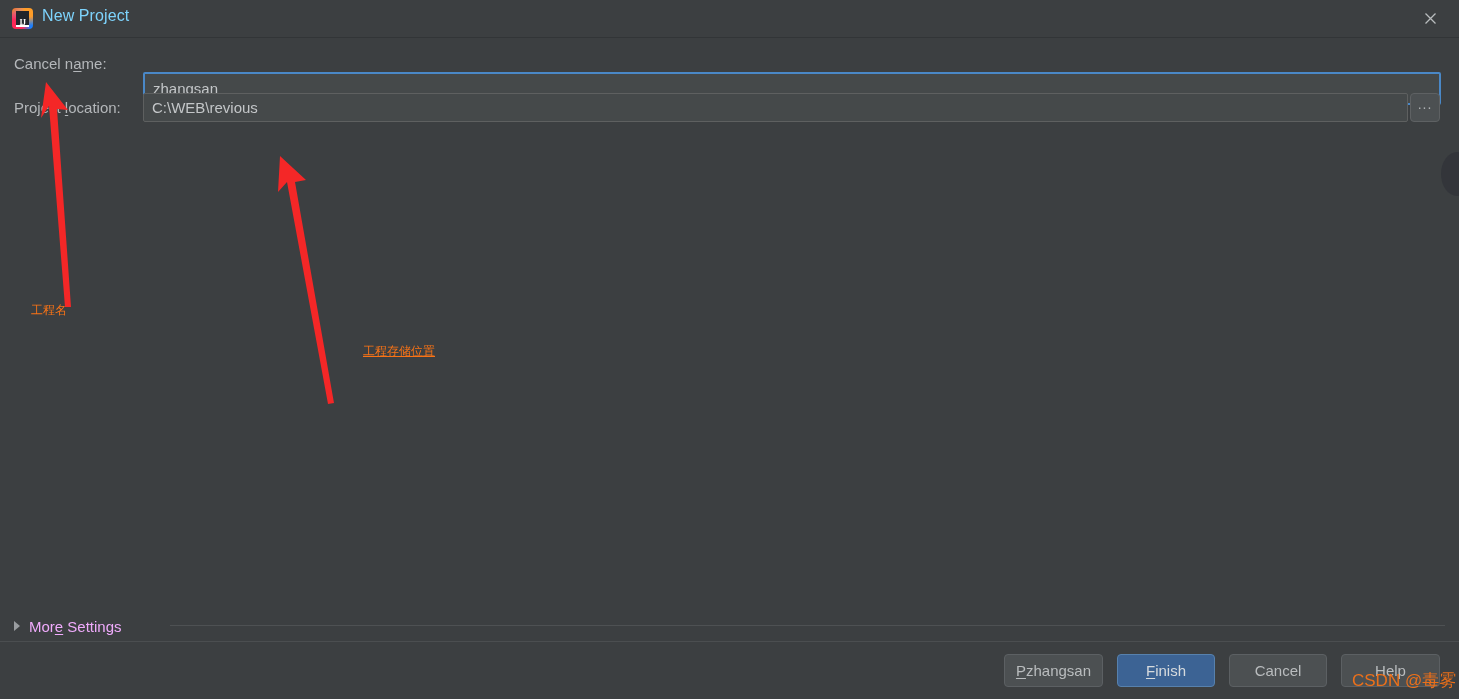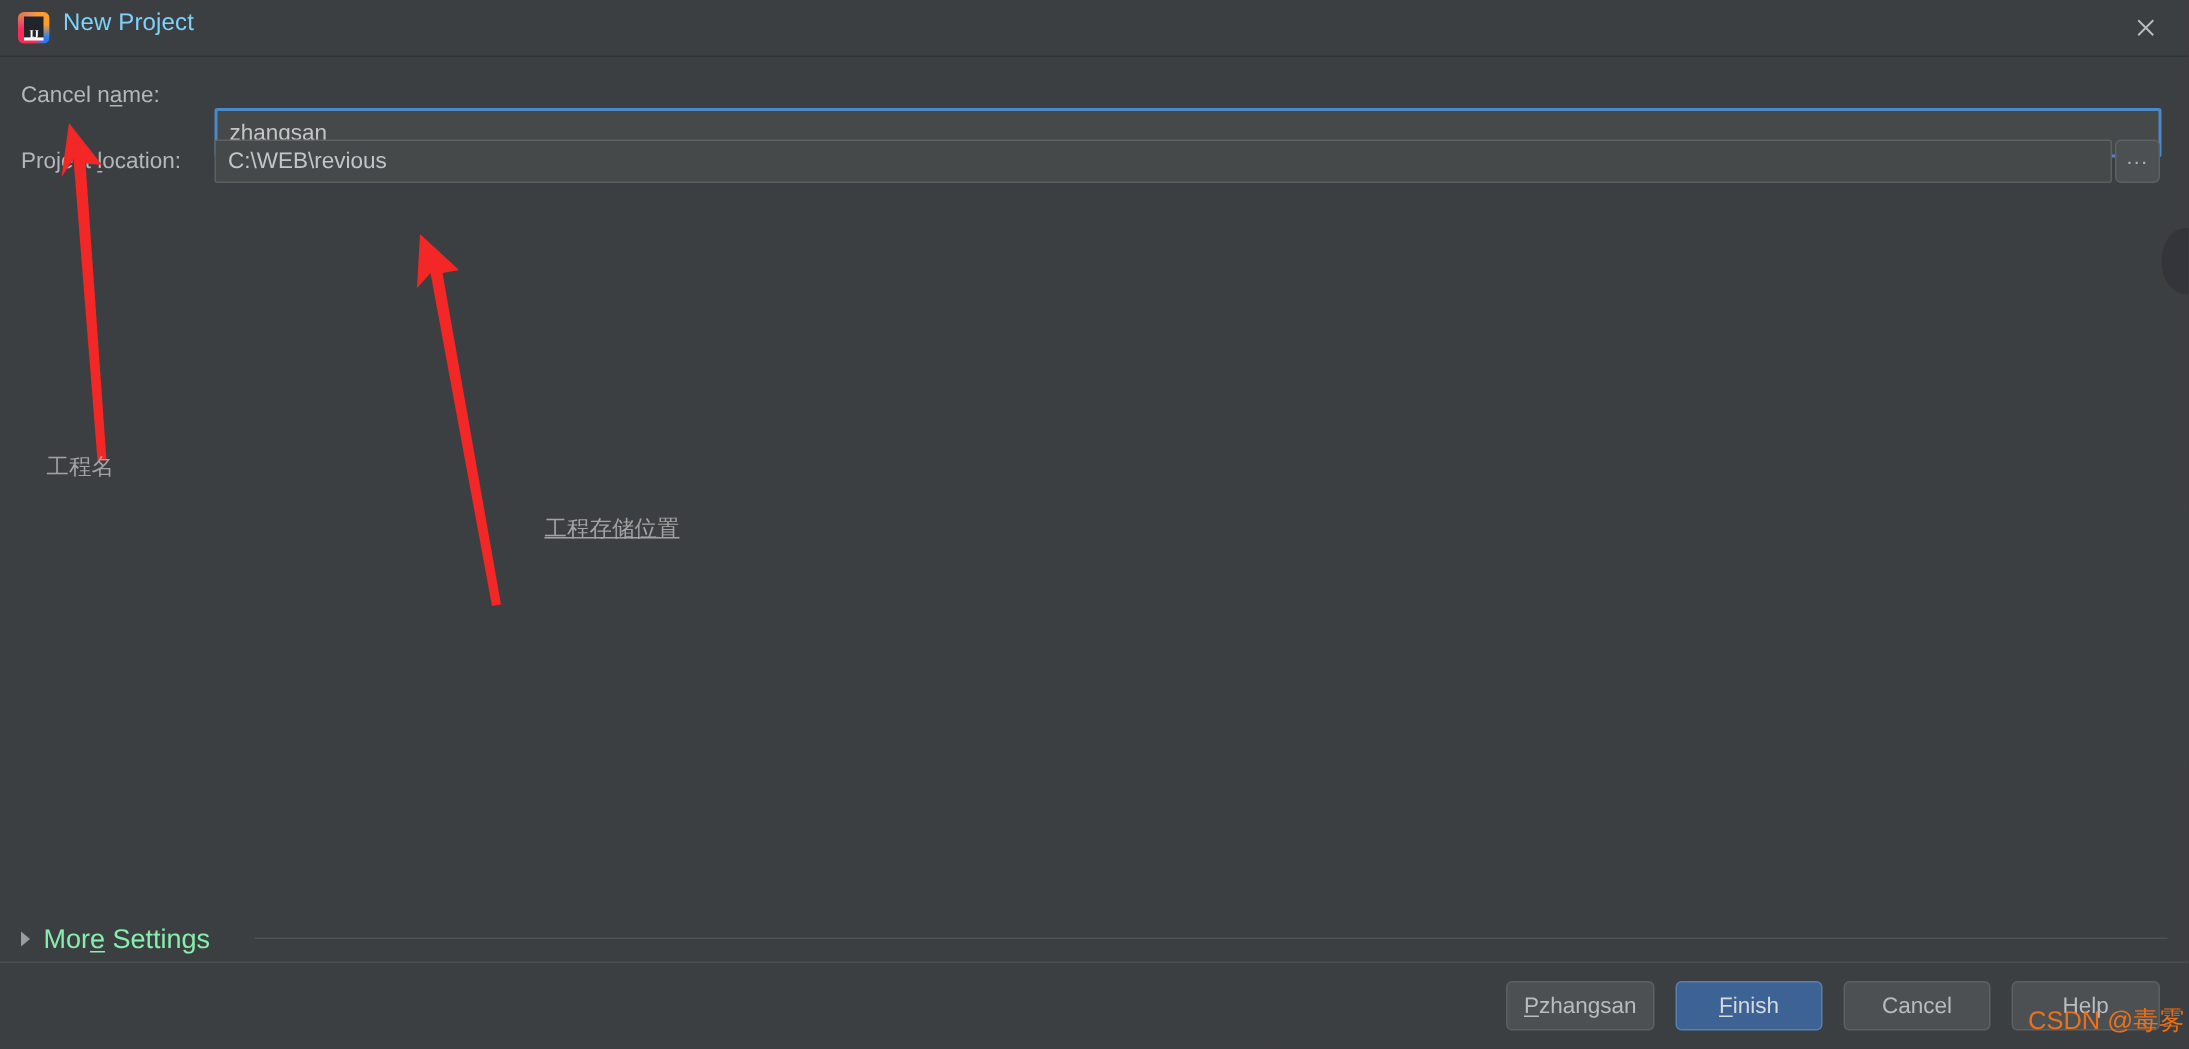--- a/index.html
+++ b/index.html
@@ -152,22 +152,22 @@
     font-size: 14px;
     color: #aeb1b3;
     letter-spacing: 1px;
     line-height: 0.4;
     padding-bottom: 6px;
   }
 
   
   .annotation {
     position: absolute;
-    color: #a3a3a3;
-    font-size: 15px;
+    color: #f97316;
+    font-size: 12px;
     white-space: nowrap;
   }
   #annot-name { left: 31px; top: 302px; }
   #annot-location { left: 363px; top: 343px; text-decoration: underline; }
 
   .arrow-svg {
     position: absolute;
     pointer-events: none;
   }
   #arrow-one { left: 14px; top: 66px; }
@@ -182,22 +182,22 @@
     align-items: center;
     gap: 9px;
   }
   .disclosure-triangle {
     width: 0; height: 0;
     border-left: 6px solid #9a9da0;
     border-top: 5px solid transparent;
     border-bottom: 5px solid transparent;
   }
   .more-settings-label {
-    font-size: 18px;
-    color: #86efac;
+    font-size: 15px;
+    color: #f0abfc;
     white-space: nowrap;
   }
   .more-settings-label .mn {
     text-decoration: underline;
     text-underline-offset: 2px;
   }
   .more-settings-rule {
     position: absolute;
     left: 170px; top: 625px;
     width: 1275px; height: 1px;

